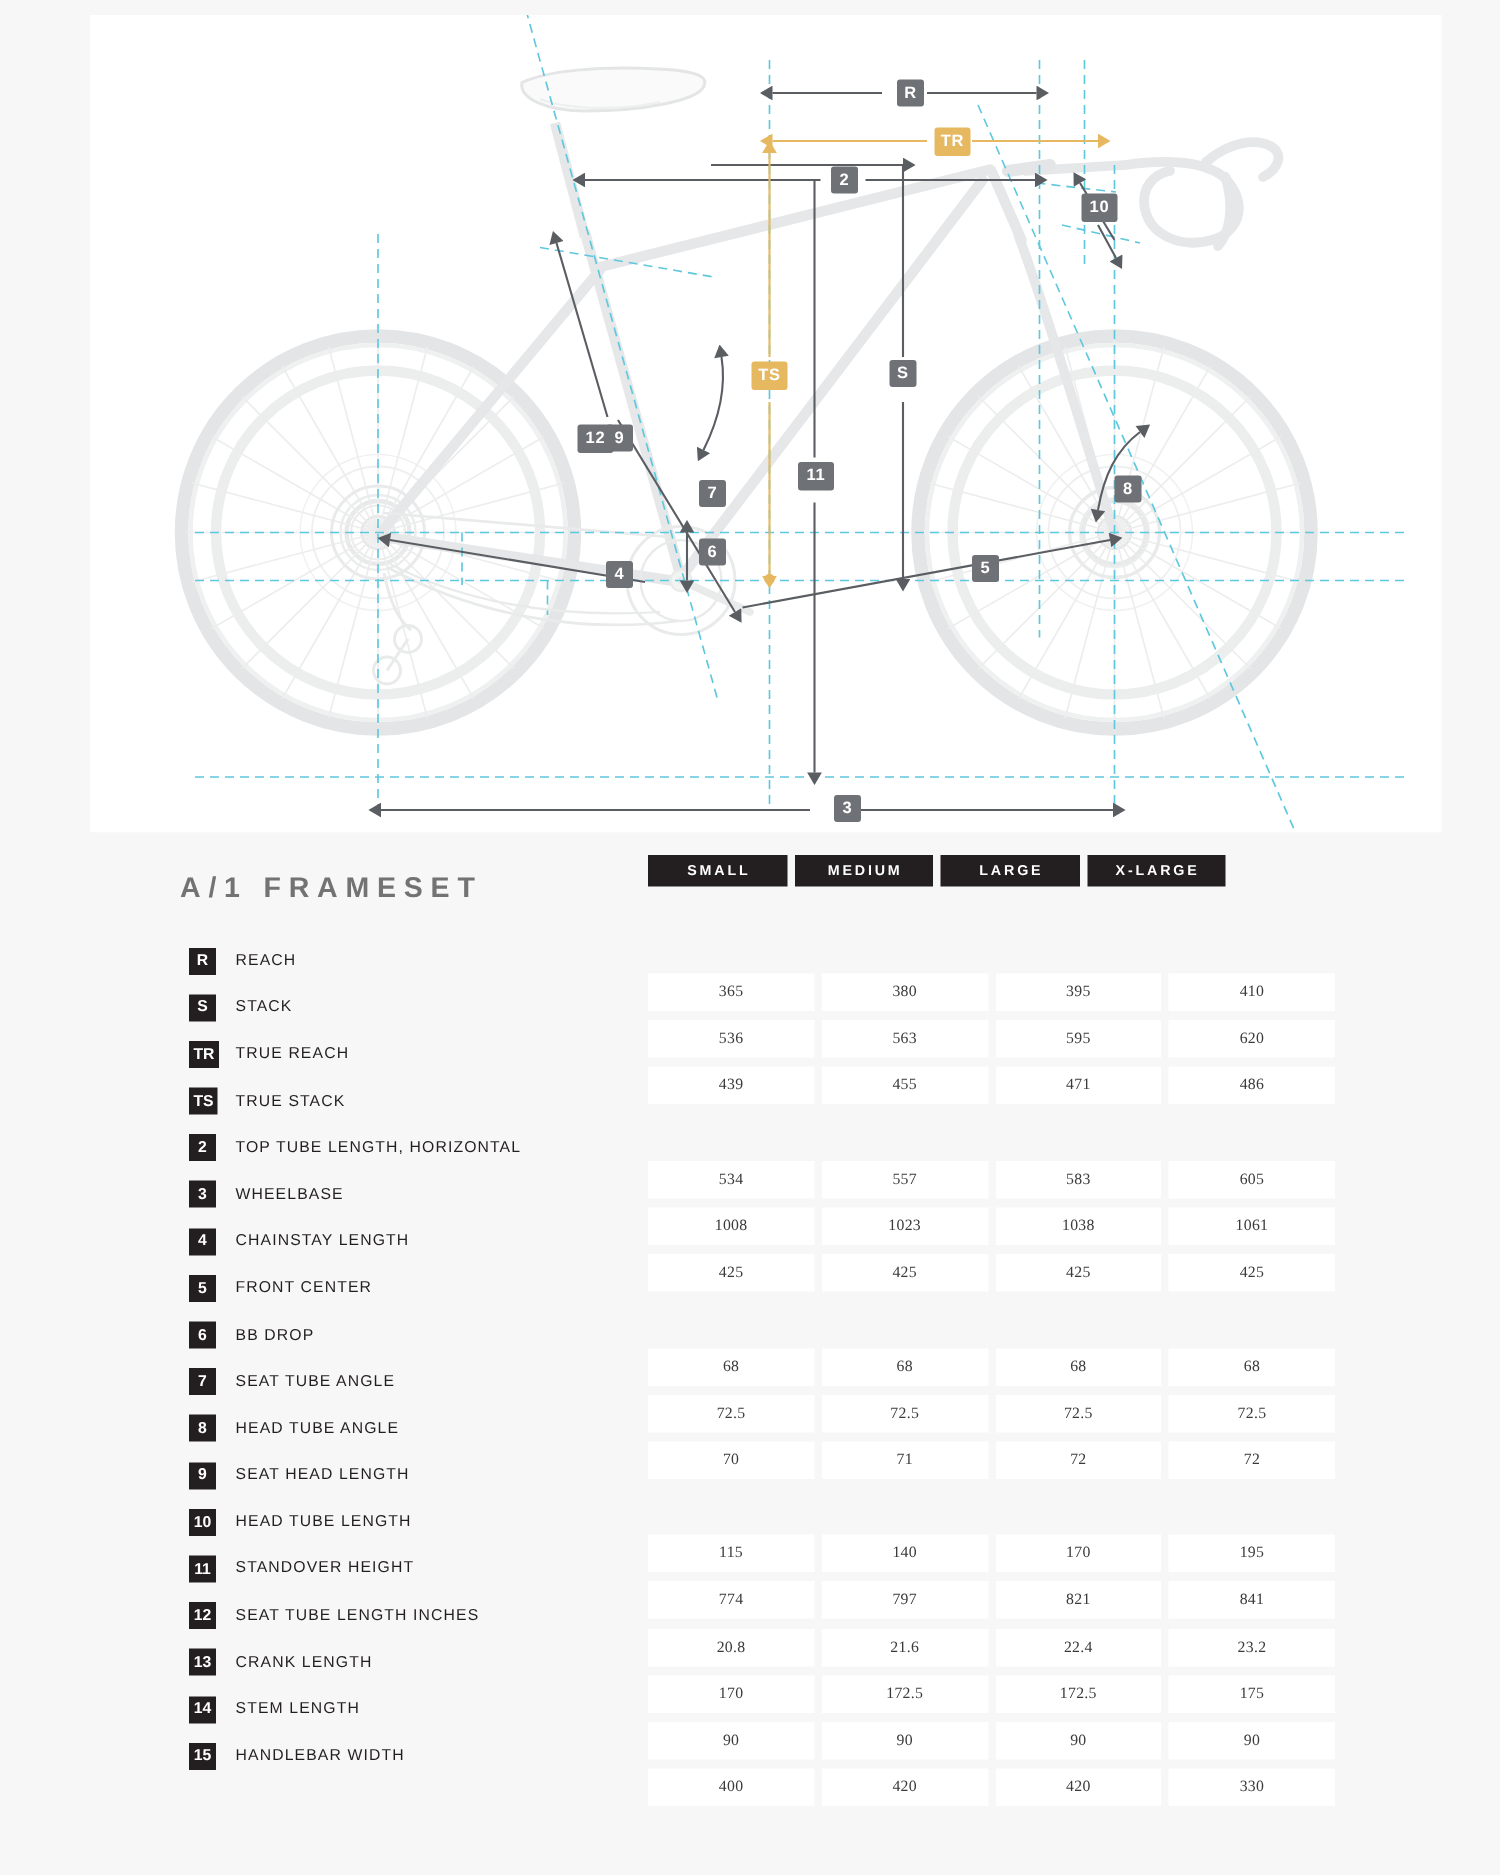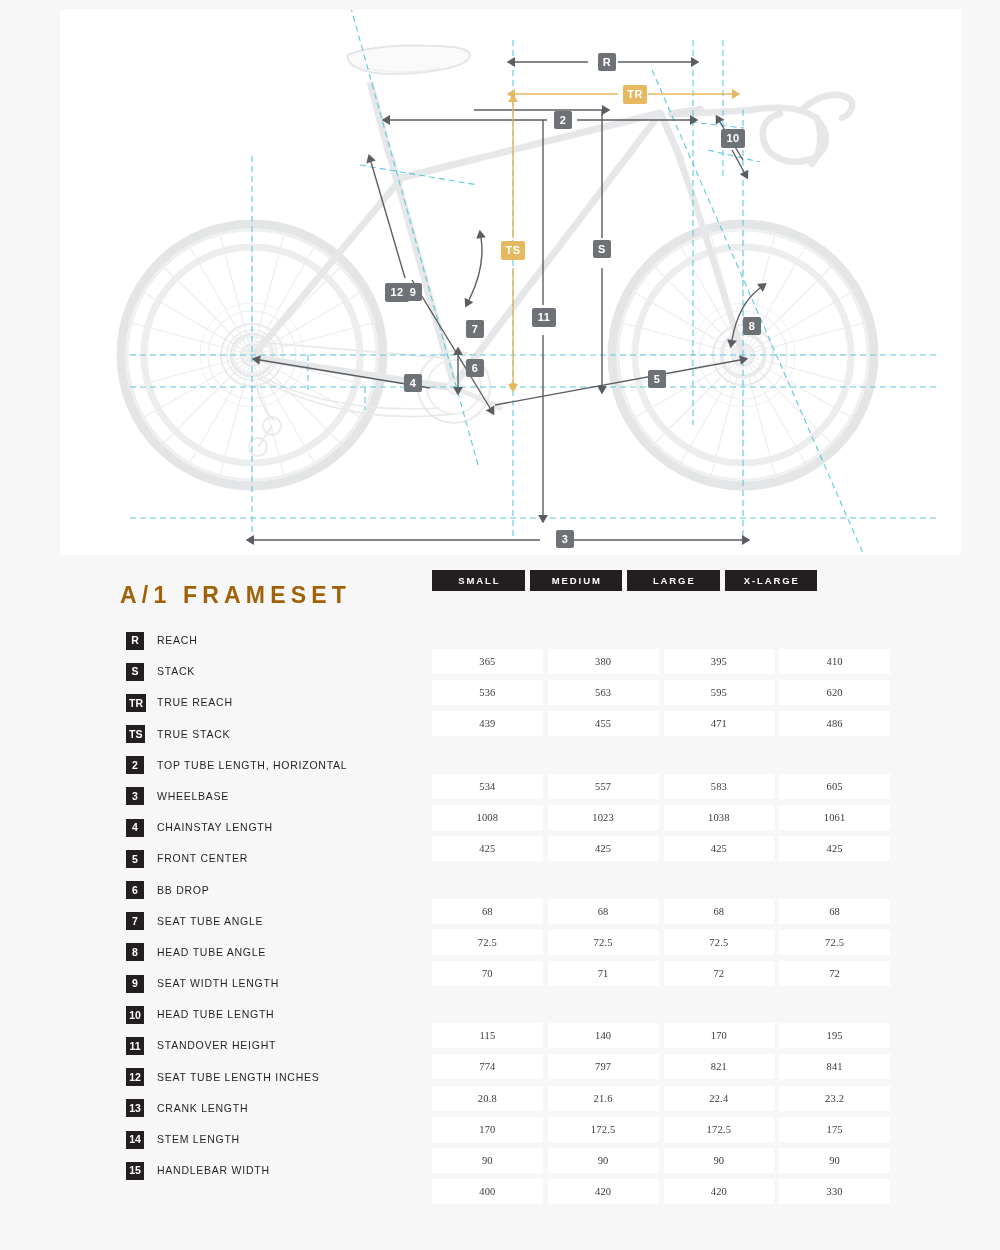--- a/index.html
+++ b/index.html
@@ -61,24 +61,24 @@
     top: 555px;
     width: 1000px;
     height: 695px;
     background: #f7f7f7;
   }
 
   #frameset-title {
     position: absolute;
     left: 120px;
     top: 27px;
-    font-size: 23px;
+    font-size: 19px;
     font-weight: 700;
     letter-spacing: 5.2px;
-    color: #a16207;
+    color: #737373;
     font-family: "Liberation Sans", sans-serif;
     white-space: nowrap;
   }
 
   
   #size-headers {
     position: absolute;
     left: 432px;
     top: 15px;
     width: 385px;
@@ -503,21 +503,21 @@
         <div class="row-label">HEAD TUBE ANGLE</div>
         <div class="row-values">
           <div class="cell">70</div>
           <div class="cell">71</div>
           <div class="cell">72</div>
           <div class="cell">72</div>
         </div>
       </div>
       <div class="spec-row">
         <div class="row-badge">9</div>
-        <div class="row-label">SEAT WIDTH LENGTH</div>
+        <div class="row-label">SEAT HEAD LENGTH</div>
       </div>
       <div class="spec-row">
         <div class="row-badge">10</div>
         <div class="row-label">HEAD TUBE LENGTH</div>
         <div class="row-values">
           <div class="cell">115</div>
           <div class="cell">140</div>
           <div class="cell">170</div>
           <div class="cell">195</div>
         </div>

